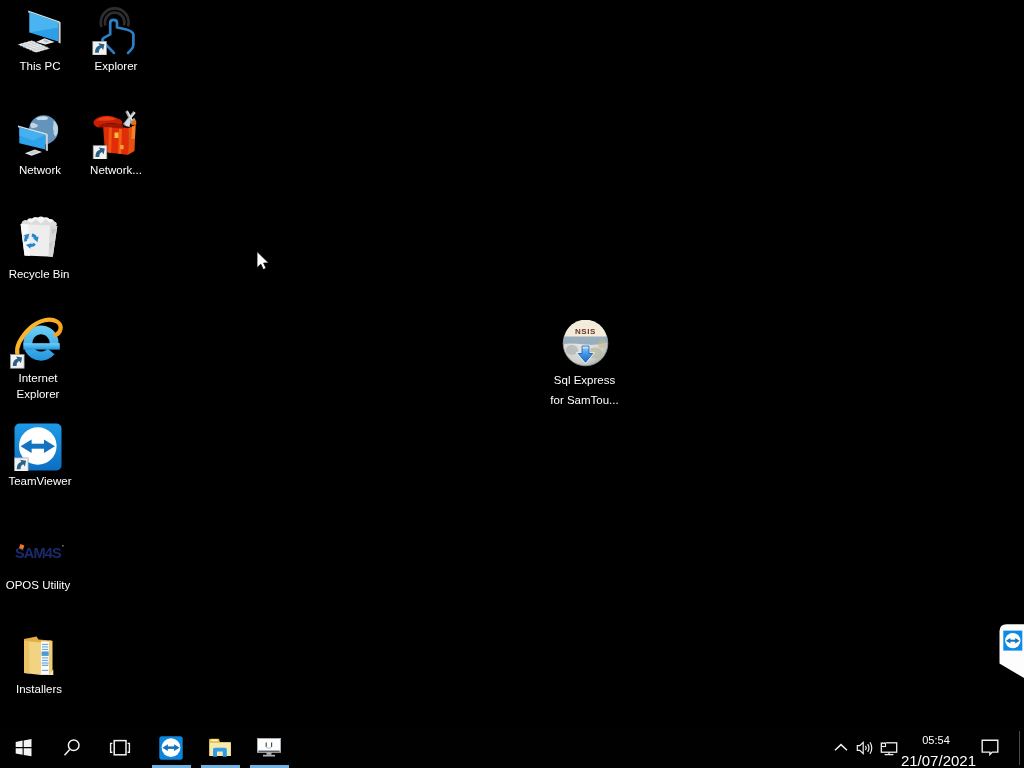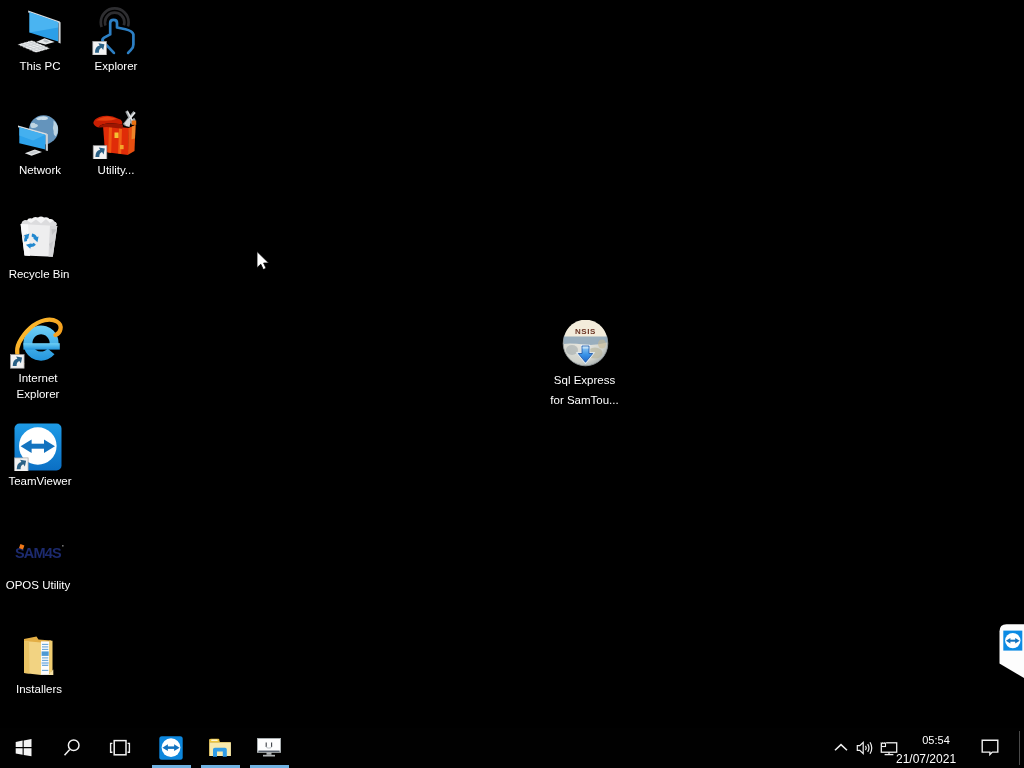--- a/index.html
+++ b/index.html
@@ -83,21 +83,21 @@
   <g transform="translate(0.3,1.4)">
       <path d="M1,12.5 Q1.5,8.5 7,6.5 Q14,4.2 20.5,6.2 L28.5,9.3 Q30.5,11 30,13.8 L17.5,12.8 Q8.5,13.3 6,17 Q2,15.7 1,12.5Z" fill="#c81e02"></path>
   <path d="M3.5,10.2 Q8.5,6.5 15.5,6.1 L24.5,8.4 Q19,10.7 11.5,10.3 Q6.5,10 3.5,10.2Z" fill="#e84010"></path>
   <path d="M30,13.8 Q31.8,16 30,18.3 L14.5,16.5 Q8,16.8 6,17 Q8.5,13.3 17.5,12.8Z" fill="#9c1602"></path>
     </g>
   <g transform="translate(1.2,36.7)">
     <rect x="0" y="0" width="13.6" height="13.6" fill="#f2f2f2" stroke="#a0a0a0" stroke-width="0.7"></rect>
     <path d="M2.2,11.4 Q2.2,4.9 6.9,4.1 L5.6,1.8 L11.6,2.8 L10.4,8.7 L8.8,6.3 Q5.9,7.2 6.1,11.4 Z" fill="#2a6186"></path>
   </g>
 </svg>
-<div class="lbl" style="left:71px;top:163px">Utility...</div>
+<div class="lbl" style="left:71px;top:163px">Network...</div>
 
 <svg class="abs" style="left:15px;top:214px" width="48" height="48" viewBox="0 0 48 48">
   <path d="M6.5,9.5 Q8,5.5 12,6.5 Q13,3.5 17,4.5 Q19,2 23,3.5 Q26,1.5 29,3.5 Q33,2.5 34.5,5 Q38.5,4.5 39,7.5 Q42,8 41.5,11 L40,13 L8,11.5Z" fill="#f4f4f5"></path>
   <path d="M12,6.5 L16,9 L21,5.5 L26,9.5 L31,5 L35,9 L38,6.5 39,7.5 Q42,8 41.5,11 L40,13 L8,11.5 L6.5,9.5 Q8,5.5 12,6.5Z" fill="#dcdcde"></path>
   <polygon points="5.6,10.1 42.3,12 37.8,42.7 9.5,41.5" fill="#eeeeef"></polygon>
   <polygon points="5.6,10.1 13,10.5 15,42 9.5,41.5" fill="#f8f8f9"></polygon>
   <polygon points="35,11.6 42.3,12 37.8,42.7 33.5,42.4" fill="#d7d7d9"></polygon>
   <path d="M36.5,15 L41.8,15.5 L37,21 Z" fill="#c2c2c5"></path>
   <path d="M7.5,22 L12,19 L10,27 Z" fill="#dddddf"></path>
   <path d="M34,30 L38.5,27 L36,36 Z" fill="#c9c9cc"></path>
@@ -290,19 +290,19 @@
   <rect x="1.3" y="1.8" width="15.4" height="9.4" fill="none" stroke="#f0f0f0" stroke-width="1.3"></rect>
   <line x1="9" y1="11.2" x2="9" y2="13.6" stroke="#f0f0f0" stroke-width="1.3"></line>
   <line x1="4.6" y1="13.6" x2="13.4" y2="13.6" stroke="#f0f0f0" stroke-width="1.3"></line>
   <rect x="0.8" y="1.3" width="5.4" height="4.8" fill="#000"></rect>
   <rect x="1.5" y="2.3" width="4" height="3.2" fill="none" stroke="#f0f0f0" stroke-width="1.1"></rect>
   <line x1="2.5" y1="1.5" x2="2.5" y2="2.3" stroke="#f0f0f0" stroke-width="0.9"></line>
   <line x1="4.5" y1="1.5" x2="4.5" y2="2.3" stroke="#f0f0f0" stroke-width="0.9"></line>
 </svg>
 
 <div class="abs" style="left:896px;top:733.5px;width:80px;text-align:center;color:#fff;font-size:11px;">05:54</div>
-<div class="abs" style="left:896px;top:751.5px;width:80px;text-align:left;color:#fff;font-size:12px;">21/07/2021</div>
+<div class="abs" style="left:896px;top:751.5px;width:80px;text-align:right;color:#fff;font-size:15px;">21/07/2021</div>
 
 <svg class="abs" style="left:981px;top:739px" width="18" height="18" viewBox="0 0 18 18">
   <path d="M1.2,1.2 L16.8,1.2 L16.8,13.1 L11.3,13.1 L8.9,15.6 L8.9,13.1 L1.2,13.1 Z" fill="none" stroke="#f0f0f0" stroke-width="1.4"></path>
 </svg>
 
 <div class="abs" style="left:1019px;top:731px;width:1px;height:34px;background:#4a4a4a"></div>
 
 </body></html>

